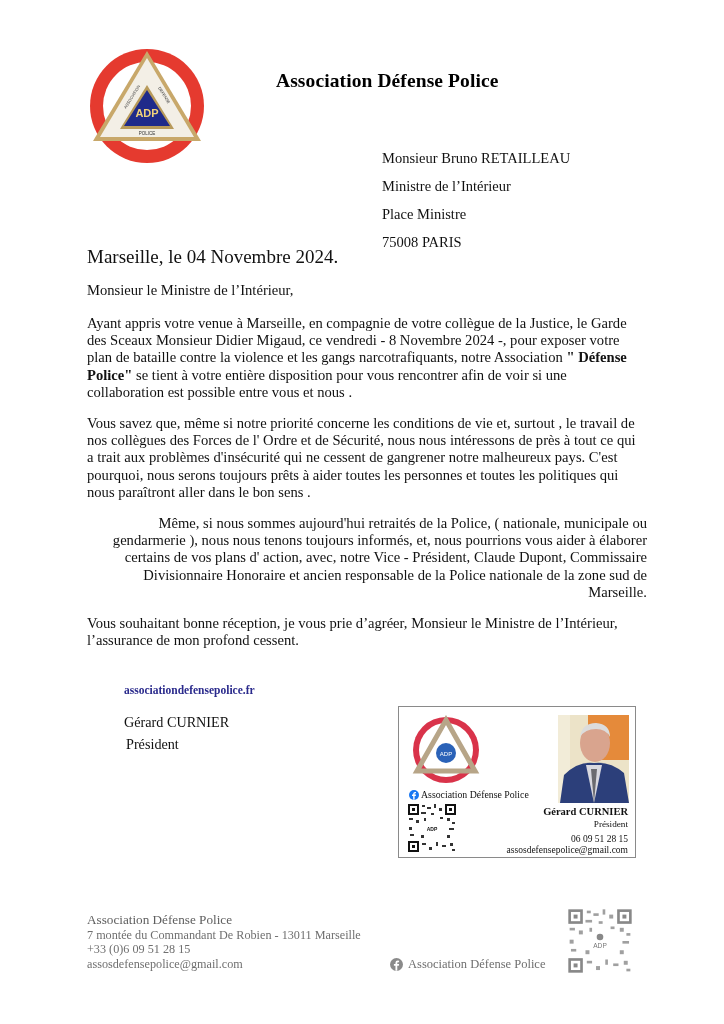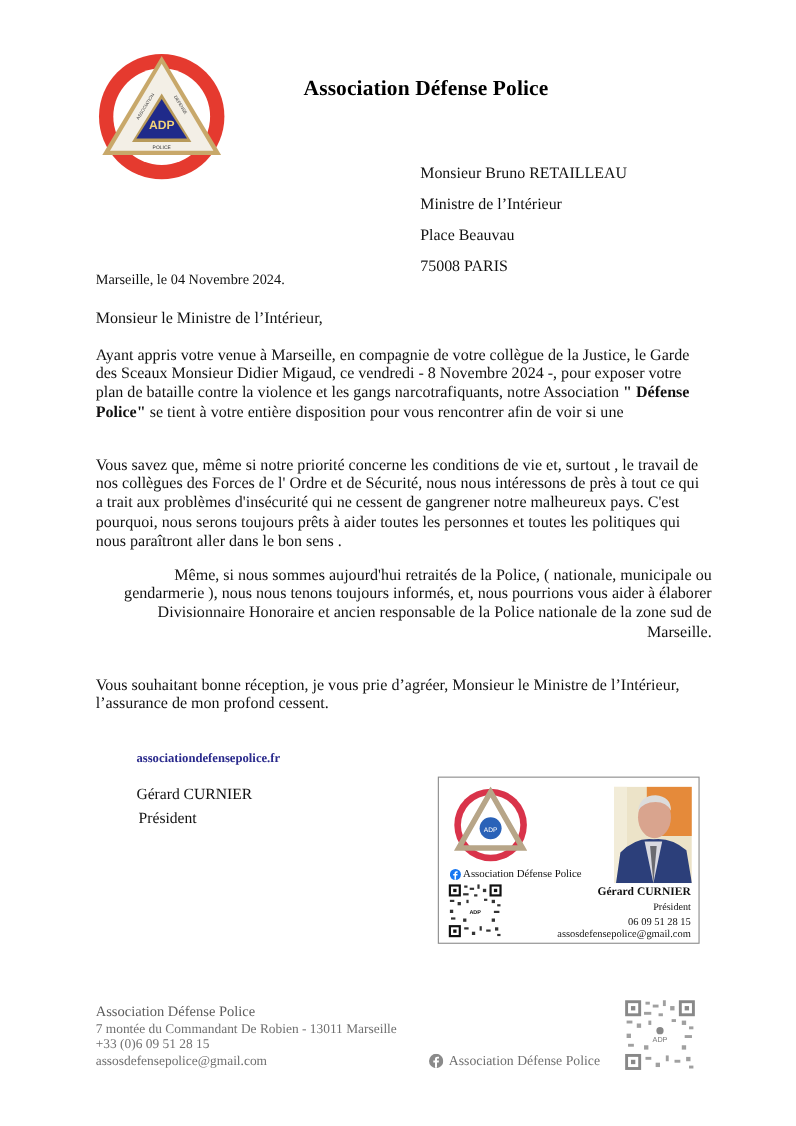--- a/index.html
+++ b/index.html
@@ -9,21 +9,21 @@
   .sans { font-family: Liberation Serif, serif; }
 
   
   #logo { left: 86px; top: 45px; width: 122px; height: 122px; }
 
   #org-title { left: 276px; top: 70px; font-size: 19.5px; font-weight: bold; letter-spacing: 0.1px; color: #000; }
 
   #recipient { left: 366px; top: 144px; font-size: 14.5px; line-height: 28px; color: #111; }
   #recipient div { white-space: nowrap; margin-left: 16px; }
 
-  #date-line { left: 87px; top: 246px; font-size: 13px; color: #111; }
+  #date-line { left: 87px; top: 246px; font-size: 19px; color: #111; }
   #salutation { left: 87px; top: 282px; font-size: 14.6px; color: #111; }
 
   .para { left: 87px; width: 560px; font-size: 14.6px; line-height: 17.2px; color: #111; }
   #p1 { top: 315px; }
   #p2 { top: 415px; }
   #p3 { top: 515px; text-align: right; }
   #p4 { top: 615px; }
   .para .line { display: block; white-space: nowrap; }
 
   #website { left: 124px; top: 684px; font-size: 11.5px; color: #2a2a8c; font-weight: bold; }
@@ -63,45 +63,47 @@
     <text x="40" y="64" font-family="Liberation Sans, sans-serif" font-size="4" fill="#333" transform="rotate(-58 40 64)">ASSOCIATION</text>
     <text x="72" y="43" font-family="Liberation Sans, sans-serif" font-size="4" fill="#333" transform="rotate(58 72 43)">DEFENSE</text>
   </svg>
 </div>
 
 <div id="org-title" class="abs sans">Association Défense Police</div>
 
 <div id="recipient" class="abs serif">
   <div>Monsieur Bruno RETAILLEAU</div>
   <div>Ministre de l’Intérieur</div>
-  <div>Place Beauvau</div>
+  <div>Place Ministre</div>
   <div>75008 PARIS</div>
 </div>
 
 <div id="date-line" class="abs sans">Marseille, le 04 Novembre 2024.</div>
 <div id="salutation" class="abs serif">Monsieur le Ministre de l’Intérieur,</div>
 
 <div id="p1" class="abs para serif">
   <span class="line">Ayant appris votre venue à Marseille, en compagnie de votre collègue de la Justice, le Garde</span>
   <span class="line">des Sceaux  Monsieur Didier Migaud, ce vendredi - 8 Novembre 2024 -, pour exposer votre</span>
   <span class="line"><span>plan de bataille contre la violence et les gangs narcotrafiquants,  notre Association </span><b>" Défense</b></span>
   <span class="line"><b>Police"</b> <span>se tient à votre entière disposition pour vous rencontrer afin de voir si  une</span></span>
+  <span class="line">collaboration est possible entre vous et nous .</span>
 </div>
 
 <div id="p2" class="abs para serif">
   <span class="line">Vous savez que, même si notre priorité concerne les conditions de vie et, surtout , le travail de</span>
   <span class="line">nos collègues des Forces de l' Ordre et de Sécurité, nous nous intéressons de près à tout ce qui</span>
   <span class="line">a trait  aux problèmes d'insécurité qui ne cessent de gangrener notre malheureux pays. C'est</span>
   <span class="line">pourquoi, nous serons toujours prêts à aider toutes les personnes et toutes les politiques qui</span>
   <span class="line">nous paraîtront aller dans le bon sens .</span>
 </div>
 
 <div id="p3" class="abs para serif">
   <span class="line">Même, si nous sommes aujourd'hui retraités de la Police, ( nationale, municipale ou</span>
   <span class="line">gendarmerie ), nous nous tenons toujours informés, et, nous pourrions vous aider à élaborer</span>
+  <span class="line">certains de vos plans d' action, avec, notre Vice - Président,  Claude Dupont, Commissaire</span>
   <span class="line">Divisionnaire Honoraire et ancien responsable de la Police nationale de la zone sud de</span>
   <span class="line">Marseille.</span>
 </div>
 
 <div id="p4" class="abs para serif">
   <span class="line">Vous souhaitant bonne réception, je vous prie d’agréer, Monsieur le Ministre de l’Intérieur,</span>
   <span class="line">l’assurance de mon profond cessent.</span>
 </div>
 
 <div id="website" class="abs serif">associationdefensepolice.fr</div>

